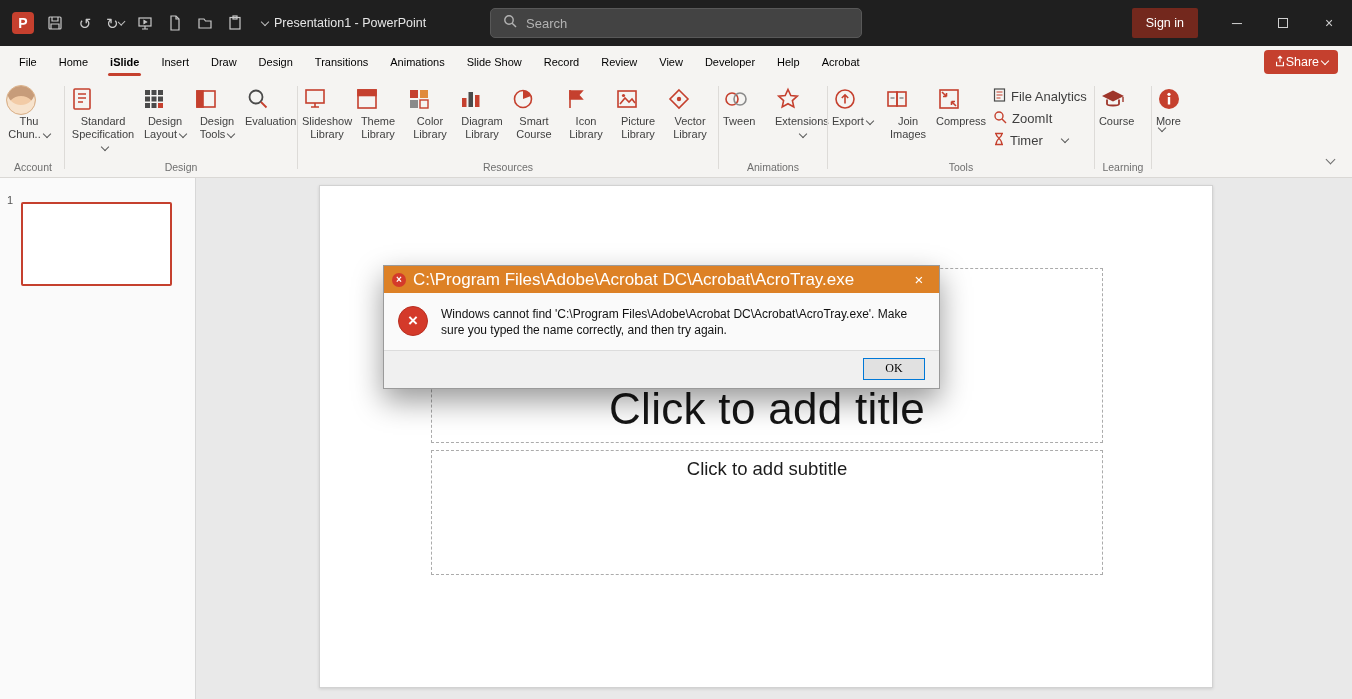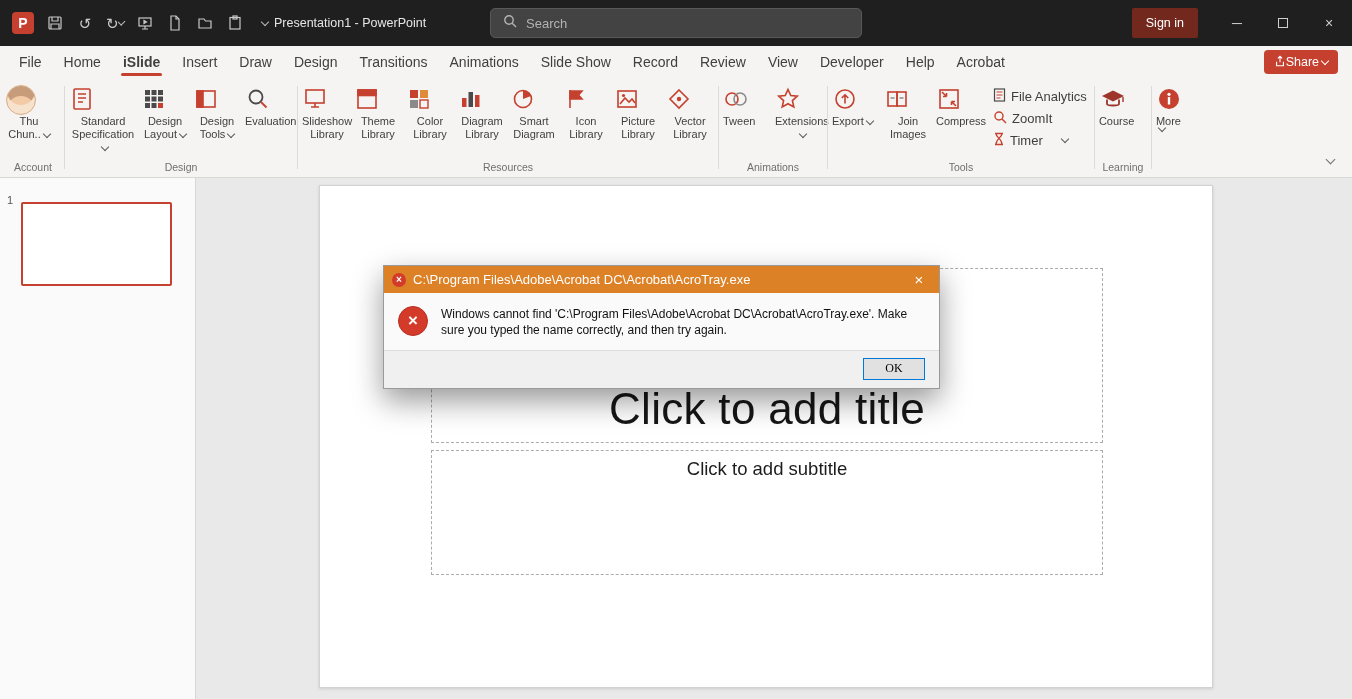--- a/index.html
+++ b/index.html
@@ -16,21 +16,21 @@
 .searchbox{position:absolute;left:50%;top:8px;transform:translateX(-50%);width:372px;height:30px;background:#434343;border:1px solid #585858;border-radius:5px;display:flex;align-items:center;gap:9px;padding:0 12px}
 .searchbox input{background:transparent;border:none;outline:none;color:#fde047;font-size:13px;width:100%}
 .searchbox input::placeholder{color:#b3b3b3}
 .tb-right{margin-left:auto;display:flex;align-items:center;height:100%}
 .signin{background:#73281d;color:#fff;font-size:12.5px;height:30px;padding:0 14px;display:flex;align-items:center;margin-right:16px;border-radius:2px;cursor:pointer}
 .wbtn{width:46px;height:100%;display:flex;align-items:center;justify-content:center;color:#cfcfcf;font-size:14px}
 .maxbox{width:10px;height:10px;border:1.2px solid #cfcfcf}
 
 
 .tabrow{height:32px;background:#f5f4f2;display:flex;align-items:stretch;padding-left:8px;position:relative}
-.tab{padding:4px 11px;font-size:14px;color:#404040;display:flex;align-items:center;position:relative;cursor:pointer;white-space:nowrap}
+.tab{padding:4px 11px;font-size:11px;color:#000000;display:flex;align-items:center;position:relative;cursor:pointer;white-space:nowrap}
 .tab.active{font-weight:bold}
 .tab.active::after{content:"";position:absolute;left:9px;right:9px;bottom:2px;height:3px;background:#c5402e;border-radius:2px}
 .share{position:absolute;right:14px;top:4px;height:24px;background:#c5402e;border-radius:4px;color:#fff;display:flex;align-items:center;padding:0 10px;font-size:12.5px;cursor:pointer}
 .share .chev{border-color:#fff}
 
 
 .ribbon{height:100px;background:#f5f4f2;display:flex;align-items:stretch;padding:0 2px;border-bottom:1px solid #dad8d5;position:relative}
 .rgroup{display:flex;flex-direction:column;align-items:center;padding:3px 3px 0}
 .ritems{display:flex;align-items:flex-start;flex:1;gap:2px}
 .glabel{font-size:10.5px;color:#6f6f6f;padding:1px 0 4px;text-align:center;white-space:nowrap}
@@ -56,21 +56,21 @@
 .slide{position:absolute;left:123px;top:7px;width:894px;height:503px;background:#fff;border:1px solid #d2d2d2;box-shadow:0 1px 3px rgba(0,0,0,.12)}
 .title-ph{position:absolute;left:111px;width:672px;top:82px;height:175px;border:1px dashed #ababab;display:flex;align-items:flex-end;justify-content:center;cursor:text}
 .title-text{font-size:44px;color:#161616;padding-bottom:8px;letter-spacing:.3px;white-space:nowrap}
 .subtitle-ph{position:absolute;left:111px;width:672px;top:264px;height:125px;border:1px dashed #ababab;display:flex;justify-content:center;cursor:text}
 .subtitle-text{font-size:18.5px;color:#1c1c1c;padding-top:7px;white-space:nowrap}
 
 
 .dialog{position:absolute;left:383px;top:265px;width:557px;background:#fafafa;border:1px solid #9a9a9a;box-shadow:0 12px 28px rgba(0,0,0,.4);z-index:20}
 .dlg-title{height:27px;background:#dd8126;display:flex;align-items:center;padding:0 8px;gap:7px}
 .dlg-badge{width:14px;height:14px;border-radius:50%;background:#d43a2a;color:#fff;font-size:10px;line-height:1;display:flex;align-items:center;justify-content:center;font-weight:bold;flex-shrink:0}
-.dlg-title-text{color:#fff;font-size:13px;flex:1;white-space:nowrap;overflow:hidden}
+.dlg-title-text{color:#fff;font-size:17px;flex:1;white-space:nowrap;overflow:hidden}
 .dlg-close{color:#fff;font-size:15px;width:24px;text-align:center;cursor:pointer}
 .dlg-body{display:flex;padding:13px 14px 11px;gap:13px}
 .err-icon{width:30px;height:30px;border-radius:50%;background:#d43a2a;color:#fff;display:flex;align-items:center;justify-content:center;font-size:17px;font-weight:bold;flex-shrink:0;border:1px solid #b92f21}
 .dlg-msg{font-size:12px;color:#111;line-height:1.32;width:482px;padding-top:1px}
 .dlg-footer{background:#f0f0f0;border-top:1px solid #dcdcdc;padding:7px 14px 8px;display:flex;justify-content:flex-end}
 .ok-btn{width:62px;height:22px;background:#e1e1e1;border:1px solid #0078d7;font-size:12px;color:#000;font-family:Liberation Serif, serif;cursor:pointer}
 </style>
 </head>
 <body>
 
@@ -268,21 +268,21 @@
         </span>
         <span class="rlabel"><span>Diagram Library</span></span>
       </div>
       <div class="rbtn">
         <span class="ricon">
           <svg width="26" height="26" viewBox="0 0 26 26">
               <circle cx="13" cy="13" r="8.5" fill="none" stroke="#c5402e" stroke-width="1.6"></circle>
               <path d="M13 13V4.5A8.5 8.5 0 0 1 21 10z" fill="#c5402e"></path>
             </svg>
         </span>
-        <span class="rlabel"><span>Smart Diagram</span></span>
+        <span class="rlabel"><span>Smart Course</span></span>
       </div>
       <div class="rbtn">
         <span class="ricon">
           <svg width="26" height="26" viewBox="0 0 26 26" fill="none" stroke="#c5402e" stroke-width="1.6">
               <path d="M8 22V4"></path>
               <path d="M8 5h12l-3.5 4L20 13H8z" fill="#c5402e"></path>
             </svg>
         </span>
         <span class="rlabel"><span>Icon Library</span></span>
       </div>

